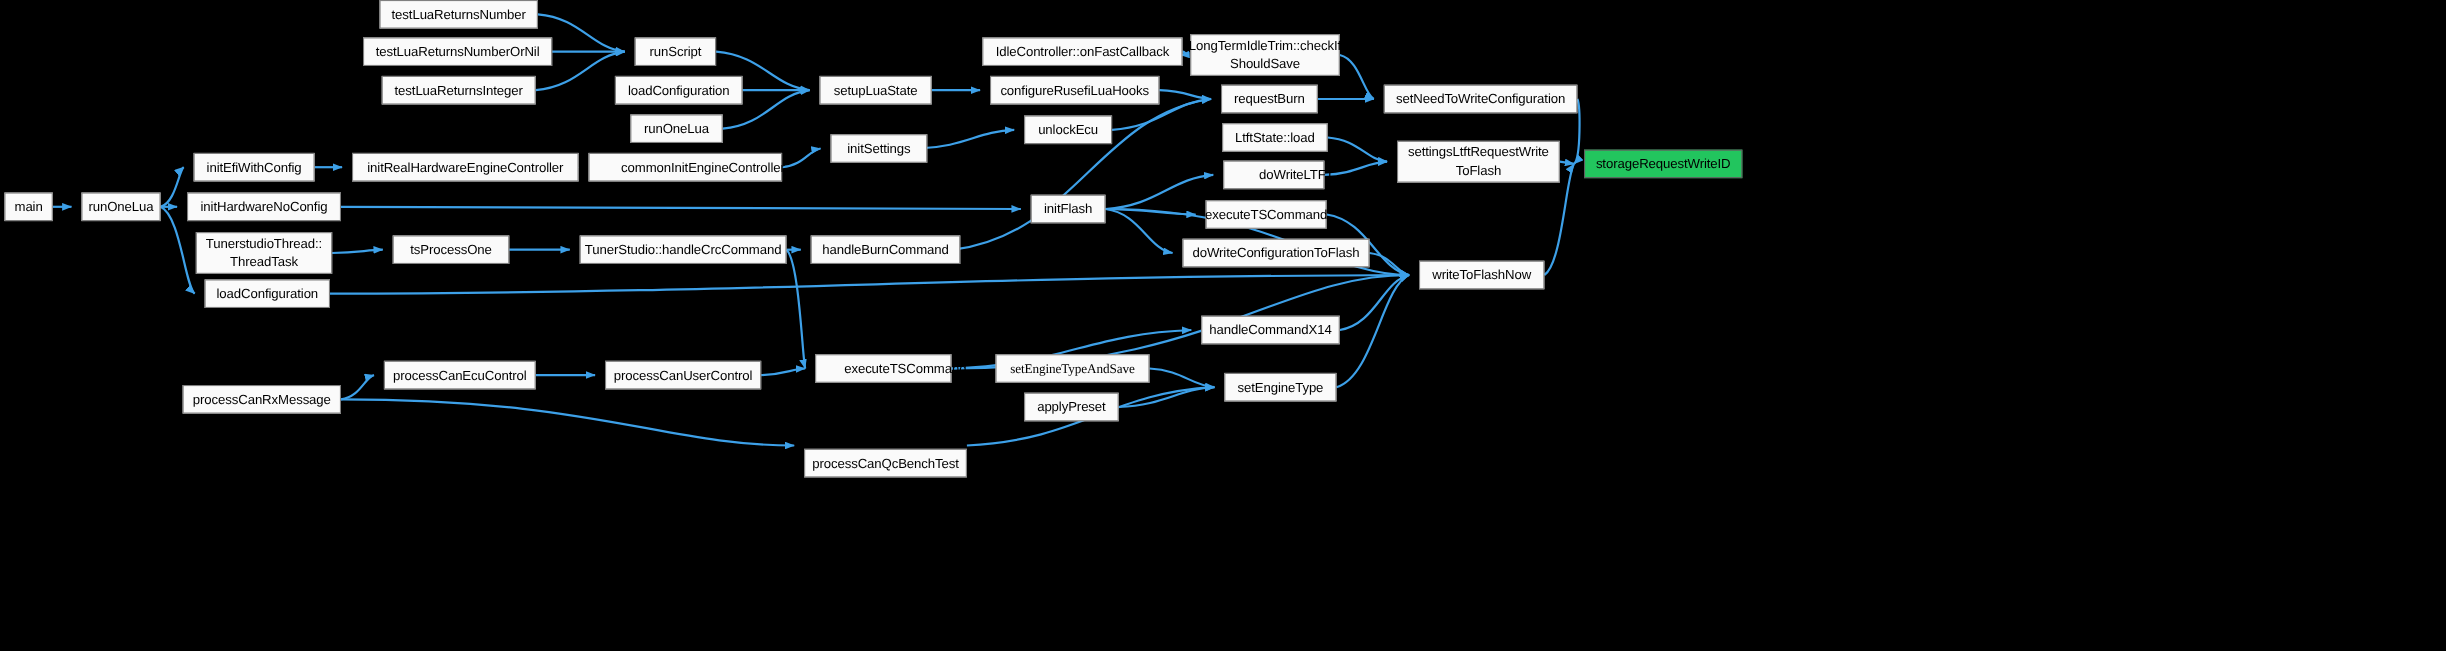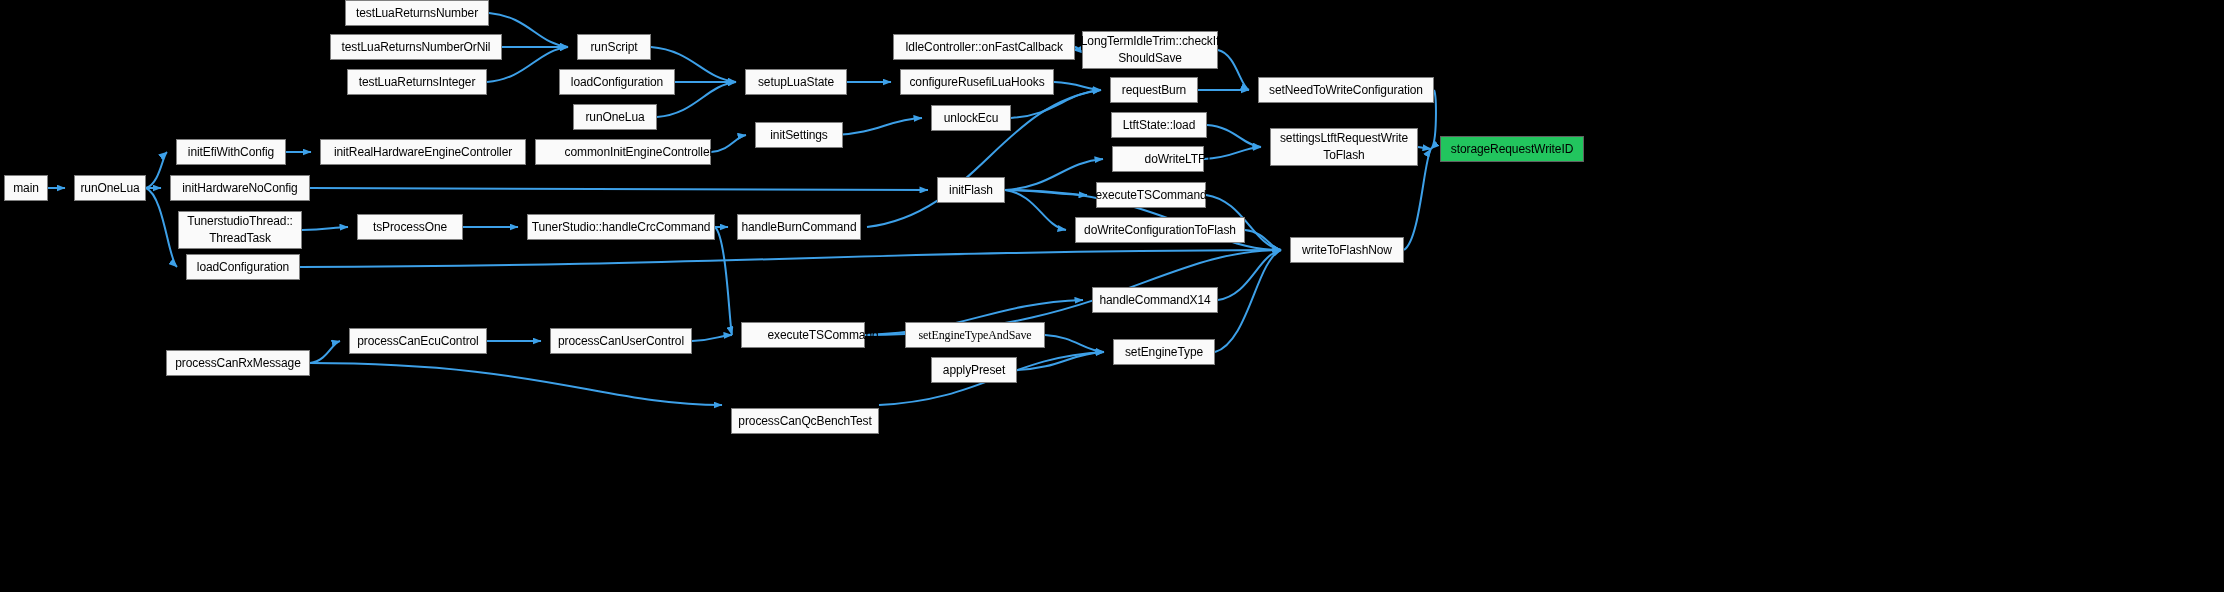--- a/index.html
+++ b/index.html
@@ -123,21 +123,21 @@
       <div class="node" style="left: 349px; top: 328px; width: 138px; height: 26px;">processCanEcuControl</div>
       <div class="node" style="left: 577px; top: 34px; width: 74px; height: 26px;">runScript</div>
       <div class="node" style="left: 559px; top: 69px; width: 116px; height: 26px;">loadConfiguration</div>
       <div class="node" style="left: 573px; top: 104px; width: 84px; height: 26px;">runOneLua</div>
       <div class="node" style="left: 535px; top: 139px; width: 176px; height: 26px; padding-left: 32px;">commonInitEngineController</div>
       <div class="node" style="left: 527px; top: 214px; width: 188px; height: 26px;">TunerStudio::handleCrcCommand</div>
       <div class="node" style="left: 550px; top: 328px; width: 142px; height: 26px;">processCanUserControl</div>
       <div class="node" style="left: 731px; top: 408px; width: 148px; height: 26px;">processCanQcBenchTest</div>
       <div class="node" style="left: 745px; top: 69px; width: 102px; height: 26px;">setupLuaState</div>
       <div class="node" style="left: 755px; top: 122px; width: 88px; height: 26px;">initSettings</div>
-      <div class="node" style="left: 737px; top: 214px; width: 124px; height: 26px;">handleBurnCommand</div>
+      <div class="node" style="left: 737px; top: 214px; width: 136px; height: 26px;">handleBurnCommand</div>
       <div class="node" style="left: 741px; top: 322px; width: 124px; height: 26px; padding-left: 40px;">executeTSCommand</div>
       <div class="node" style="left: 905px; top: 322px; width: 140px; height: 26px; font-family: Liberation Serif, serif;">setEngineTypeAndSave</div>
       <div class="node" style="left: 931px; top: 357px; width: 86px; height: 26px;">applyPreset</div>
       <div class="node" style="left: 893px; top: 34px; width: 182px; height: 26px;">IdleController::onFastCallback</div>
       <div class="node" style="left: 900px; top: 69px; width: 154px; height: 26px;">configureRusefiLuaHooks</div>
       <div class="node" style="left: 931px; top: 105px; width: 80px; height: 26px;">unlockEcu</div>
       <div class="node" style="left: 937px; top: 177px; width: 68px; height: 26px;">initFlash</div>
       <div class="node" style="left: 1082px; top: 31px; width: 136px; height: 38px;">LongTermIdleTrim::checkIf
 ShouldSave</div>
       <div class="node" style="left: 1110px; top: 77px; width: 88px; height: 26px;">requestBurn</div>

